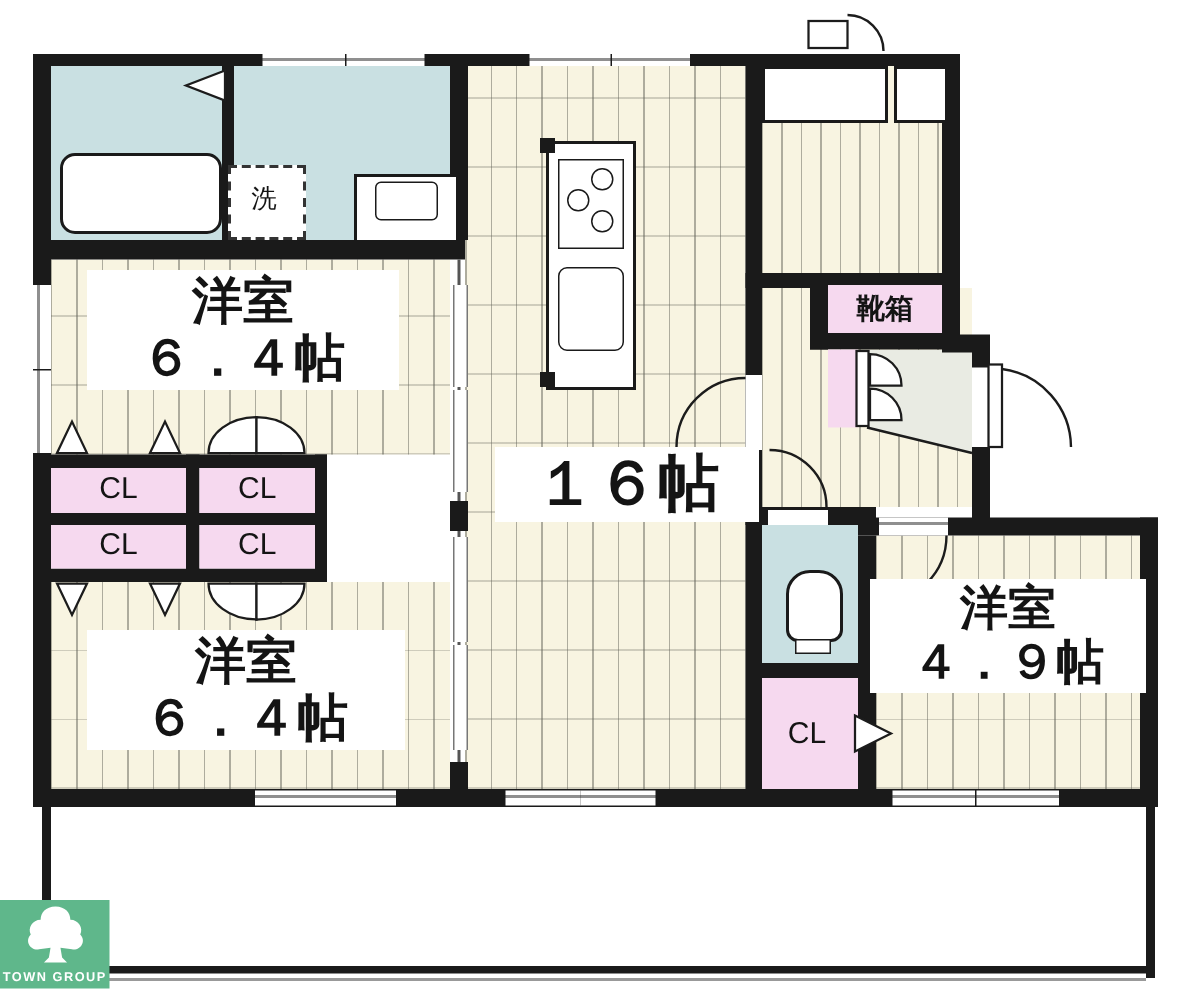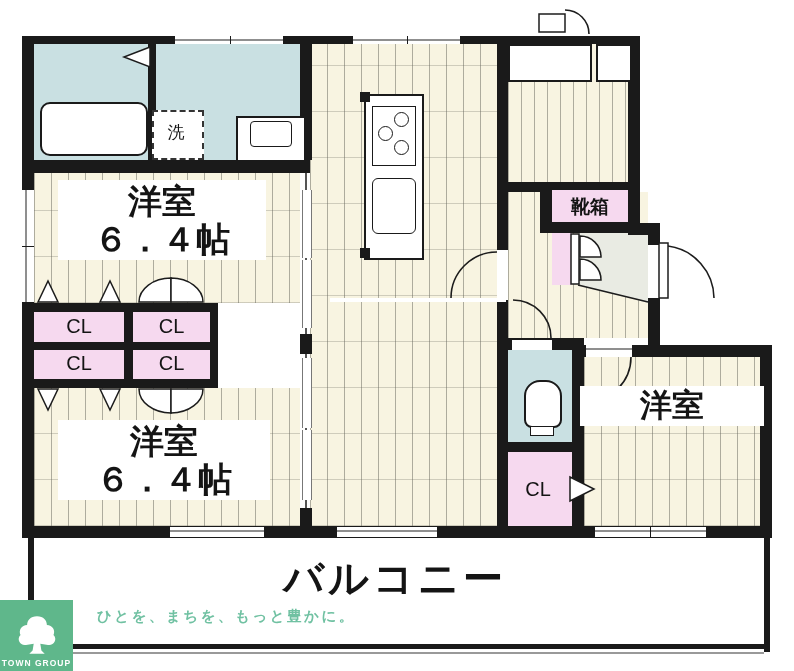--- a/index.html
+++ b/index.html
@@ -18,21 +18,21 @@
   .win-v{position:absolute;z-index:3;background:linear-gradient(90deg,#fff 0 3px,#8f8f8f 3px 5px,#fff 5px 100%);}
   .gap{position:absolute;z-index:3;background:#fff;}
   .slide{position:absolute;z-index:3;background:#fff;border-left:1px solid #777;border-right:1px solid #777;}
   .fixture{position:absolute;z-index:4;background:#fff;border:2px solid #1a1a1a;}
   .lbl{position:absolute;z-index:6;font-weight:700;color:#141414;text-align:center;line-height:1.12;}
   .lbl .ln{display:block;}
   .roombg{background:#fff;padding:2px 6px;}
   #overlay{position:absolute;left:0;top:0;z-index:5;}
   .burner{position:absolute;width:13px;height:13px;border:1.8px solid #1a1a1a;border-radius:50%;background:#fff;}
   
-  #logo-box{position:absolute;left:0;top:600px;width:73px;height:71px;background:#5fb78b;z-index:7;
+  #logo-box{position:absolute;left:0;top:600px;width:73px;height:59px;background:#5fb78b;z-index:7;
             display:flex;flex-direction:column;align-items:center;justify-content:flex-end;}
   #logo-badge{color:#fff;font-size:8.5px;font-weight:700;letter-spacing:1px;padding-bottom:3px;white-space:nowrap;}
   #tagline{position:absolute;left:97px;top:607px;z-index:7;color:#70c1a2;font-size:14.5px;font-weight:700;letter-spacing:2.5px;white-space:nowrap;}
   #brand{position:absolute;left:90px;top:622px;z-index:7;color:#3ea180;font-size:39px;font-weight:700;letter-spacing:1px;line-height:1;white-space:nowrap;}
   .bline{position:absolute;z-index:2;}
 </style>
 </head>
 <body>
 
 <div id="canvas">
@@ -157,38 +157,38 @@
   <div class="bline" style="left:28px;top:538px;width:6px;height:108px;background:#1a1a1a;"></div>
   <div class="bline" style="left:764px;top:538px;width:6px;height:114px;background:#1a1a1a;"></div>
   <div class="bline" style="left:28px;top:644px;width:742px;height:5px;background:#1a1a1a;"></div>
   <div class="bline" style="left:34px;top:652px;width:730px;height:2px;background:#999;"></div>
 
   <div class="lbl roombg" style="left:58px;top:180px;width:196px;font-size:34px;">
     <span class="ln">洋室</span>
     <span class="ln">６．４帖</span>
   </div>
   <div class="lbl roombg" style="left:330px;top:298px;width:164px;font-size:41px;">
+    <span class="ln">１６帖</span>
   </div>
   <div class="lbl roombg" style="left:58px;top:420px;width:200px;font-size:34px;">
     <span class="ln">洋室</span>
     <span class="ln">６．４帖</span>
   </div>
   <div class="lbl roombg" style="left:580px;top:386px;width:172px;font-size:32px;">
     <span class="ln">洋室</span>
+    <span class="ln">４．９帖</span>
   </div>
-  <div class="lbl" style="left:240px;top:556px;width:310px;font-size:40px;letter-spacing:4px;">バルコニー</div>
   <div class="lbl" style="left:34px;top:315px;width:90px;font-size:20px;font-weight:400;">CL</div>
   <div class="lbl" style="left:133px;top:315px;width:77px;font-size:20px;font-weight:400;">CL</div>
   <div class="lbl" style="left:34px;top:352px;width:90px;font-size:20px;font-weight:400;">CL</div>
   <div class="lbl" style="left:133px;top:352px;width:77px;font-size:20px;font-weight:400;">CL</div>
   <div class="lbl" style="left:508px;top:478px;width:60px;font-size:20px;font-weight:400;">CL</div>
   <div class="lbl" style="left:552px;top:196px;width:76px;font-size:19px;">靴箱</div>
   <div class="lbl" style="left:152px;top:123px;width:48px;font-size:17px;font-weight:400;">洗</div>
 
   <div id="logo-box">
     <svg width="44" height="44" viewBox="0 0 40 40" style="margin-bottom:1px;">
       <path fill="#ffffff" d="M20 3 C14 3 11 7 11 11 C6 11 3 16 5 20 C1 24 5 30 10 29 L17 28 L16 34 L13 37 L27 37 L24 34 L23 28 L30 29 C35 30 39 24 35 20 C37 16 34 11 29 11 C29 7 26 3 20 3 Z"></path>
     </svg>
     <div id="logo-badge">TOWN GROUP</div>
   </div>
-  <div id="tagline">ひとを、まちを、もっと豊かに。</div>
 
 </div>
 
 </body></html>

